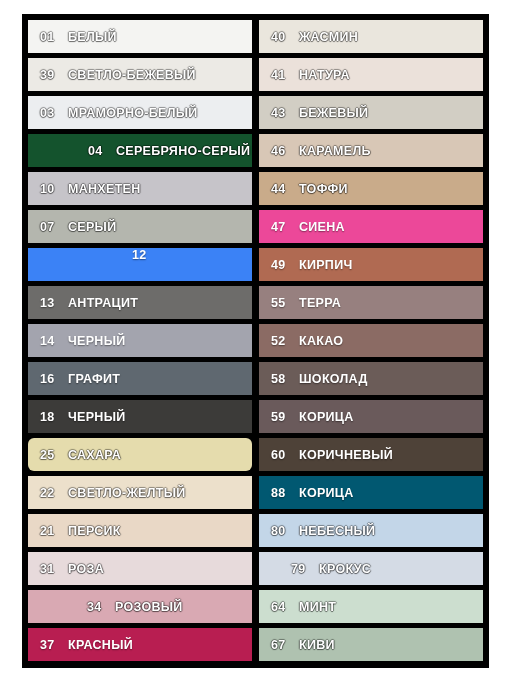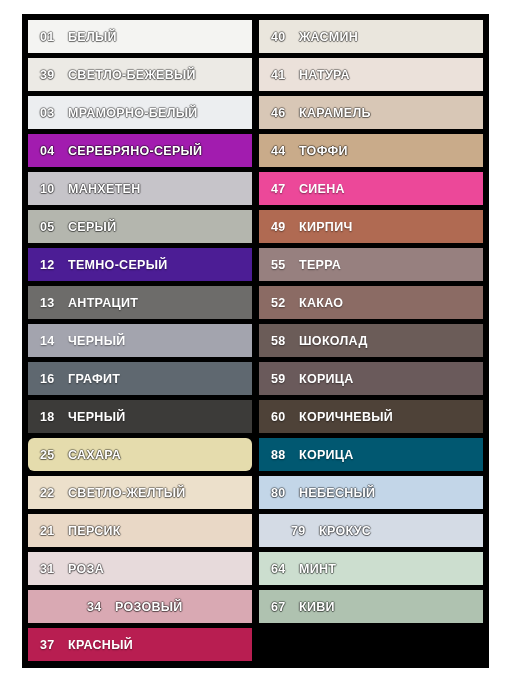--- a/index.html
+++ b/index.html
@@ -87,33 +87,33 @@
         <span class="swatch-label">БЕЛЫЙ</span>
       </div>
       <div class="swatch-row" style="background: rgb(236, 234, 229);">
         <span class="swatch-code">39</span>
         <span class="swatch-label">СВЕТЛО-БЕЖЕВЫЙ</span>
       </div>
       <div class="swatch-row" style="background: rgb(236, 238, 240);">
         <span class="swatch-code">03</span>
         <span class="swatch-label">МРАМОРНО-БЕЛЫЙ</span>
       </div>
-      <div class="swatch-row" style="background: #a21caf;">
+      <div class="swatch-row" style="background: #14532d; padding-left: 48px;">
         <span class="swatch-code">04</span>
         <span class="swatch-label">СЕРЕБРЯНО-СЕРЫЙ</span>
       </div>
       <div class="swatch-row" style="background: rgb(198, 196, 201);">
         <span class="swatch-code">10</span>
         <span class="swatch-label">МАНХЕТЕН</span>
       </div>
       <div class="swatch-row" style="background: rgb(180, 182, 174);">
-        <span class="swatch-code">05</span>
+        <span class="swatch-code">07</span>
         <span class="swatch-label">СЕРЫЙ</span>
       </div>
-      <div class="swatch-row dark-bg" style="background: #4c1d95;">
+      <div class="swatch-row dark-bg" style="background: #3b82f6; flex-direction: column;">
         <span class="swatch-code">12</span>
         <span class="swatch-label">ТЕМНО-СЕРЫЙ</span>
       </div>
       <div class="swatch-row dark-bg" style="background: rgb(109, 108, 106);">
         <span class="swatch-code">13</span>
         <span class="swatch-label">АНТРАЦИТ</span>
       </div>
       <div class="swatch-row dark-bg" style="background: rgb(163, 164, 174);">
         <span class="swatch-code">14</span>
         <span class="swatch-label">ЧЕРНЫЙ</span>
@@ -153,20 +153,24 @@
     </div>
     <div class="swatch-column">
       <div class="swatch-row" style="background: rgb(234, 230, 221);">
         <span class="swatch-code">40</span>
         <span class="swatch-label">ЖАСМИН</span>
       </div>
       <div class="swatch-row" style="background: rgb(235, 225, 218);">
         <span class="swatch-code">41</span>
         <span class="swatch-label">НАТУРА</span>
       </div>
+      <div class="swatch-row" style="background: rgb(210, 206, 196);">
+        <span class="swatch-code">43</span>
+        <span class="swatch-label">БЕЖЕВЫЙ</span>
+      </div>
       <div class="swatch-row" style="background: rgb(216, 199, 182);">
         <span class="swatch-code">46</span>
         <span class="swatch-label">КАРАМЕЛЬ</span>
       </div>
       <div class="swatch-row" style="background: rgb(201, 171, 138);">
         <span class="swatch-code">44</span>
         <span class="swatch-label">ТОФФИ</span>
       </div>
       <div class="swatch-row dark-bg" style="background: #ec4899;">
         <span class="swatch-code">47</span>

